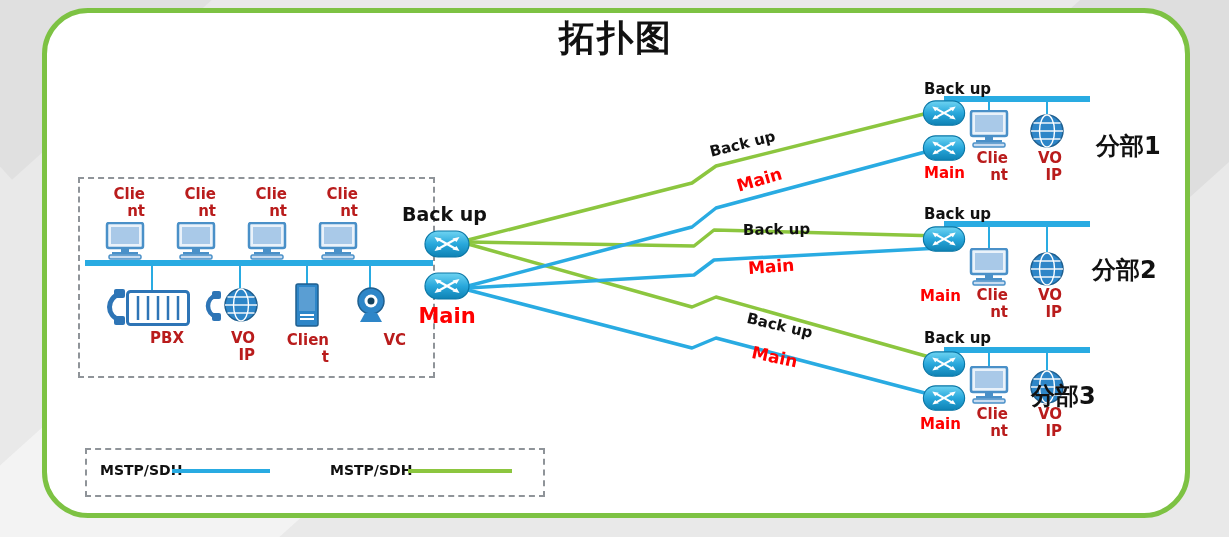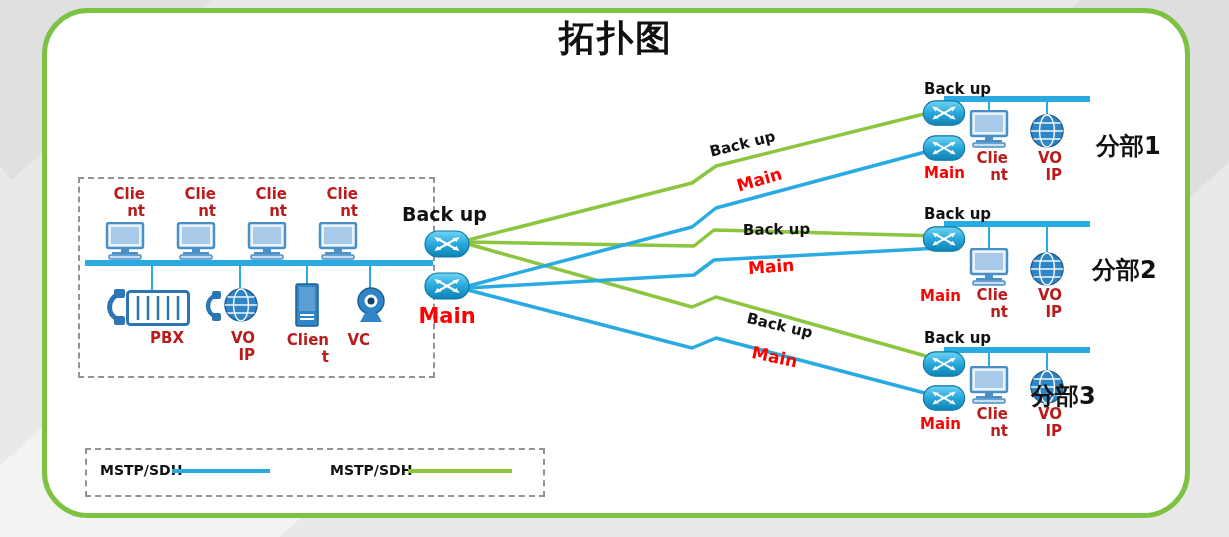--- a/index.html
+++ b/index.html
@@ -185,21 +185,21 @@
   <div class="abs dev-label wrap w-server" style="left:285px;top:332px;">Client</div>
 
   <div class="abs icon" style="left:352px;top:286px;">
     <svg width="38" height="40" viewBox="0 0 38 40">
         <circle cx="19" cy="15" r="13" fill="#2E86C8" stroke="#1F5F8F" stroke-width="1.5"></circle>
         <circle cx="19" cy="15" r="6.5" fill="#fff"></circle>
         <circle cx="19" cy="15" r="3.5" fill="#14425F"></circle>
         <path d="M13 27 L25 27 L30 36 L8 36 Z" fill="#2E86C8"></path>
       </svg>
   </div>
-  <div class="abs dev-label" style="left:340px;top:332px;width:30px;">VC</div>
+  <div class="abs dev-label" style="left:376px;top:332px;width:30px;">VC</div>
 
   <div class="abs backup-label hq-backup" style="left:402px;top:203px;">Back up</div>
   <div class="abs icon" style="left:424px;top:228px;">
     <svg width="46" height="32" viewBox="0 0 46 32">
         <rect x="1" y="3" width="44" height="26" rx="13" fill="url(#rg)" stroke="#0B77A6" stroke-width="1.2"></rect>
         <g stroke="#fff" stroke-width="2.2">
           <line x1="15" y1="11.5" x2="31" y2="20.5"></line>
           <line x1="15" y1="20.5" x2="31" y2="11.5"></line>
         </g>
         <g fill="#fff">

